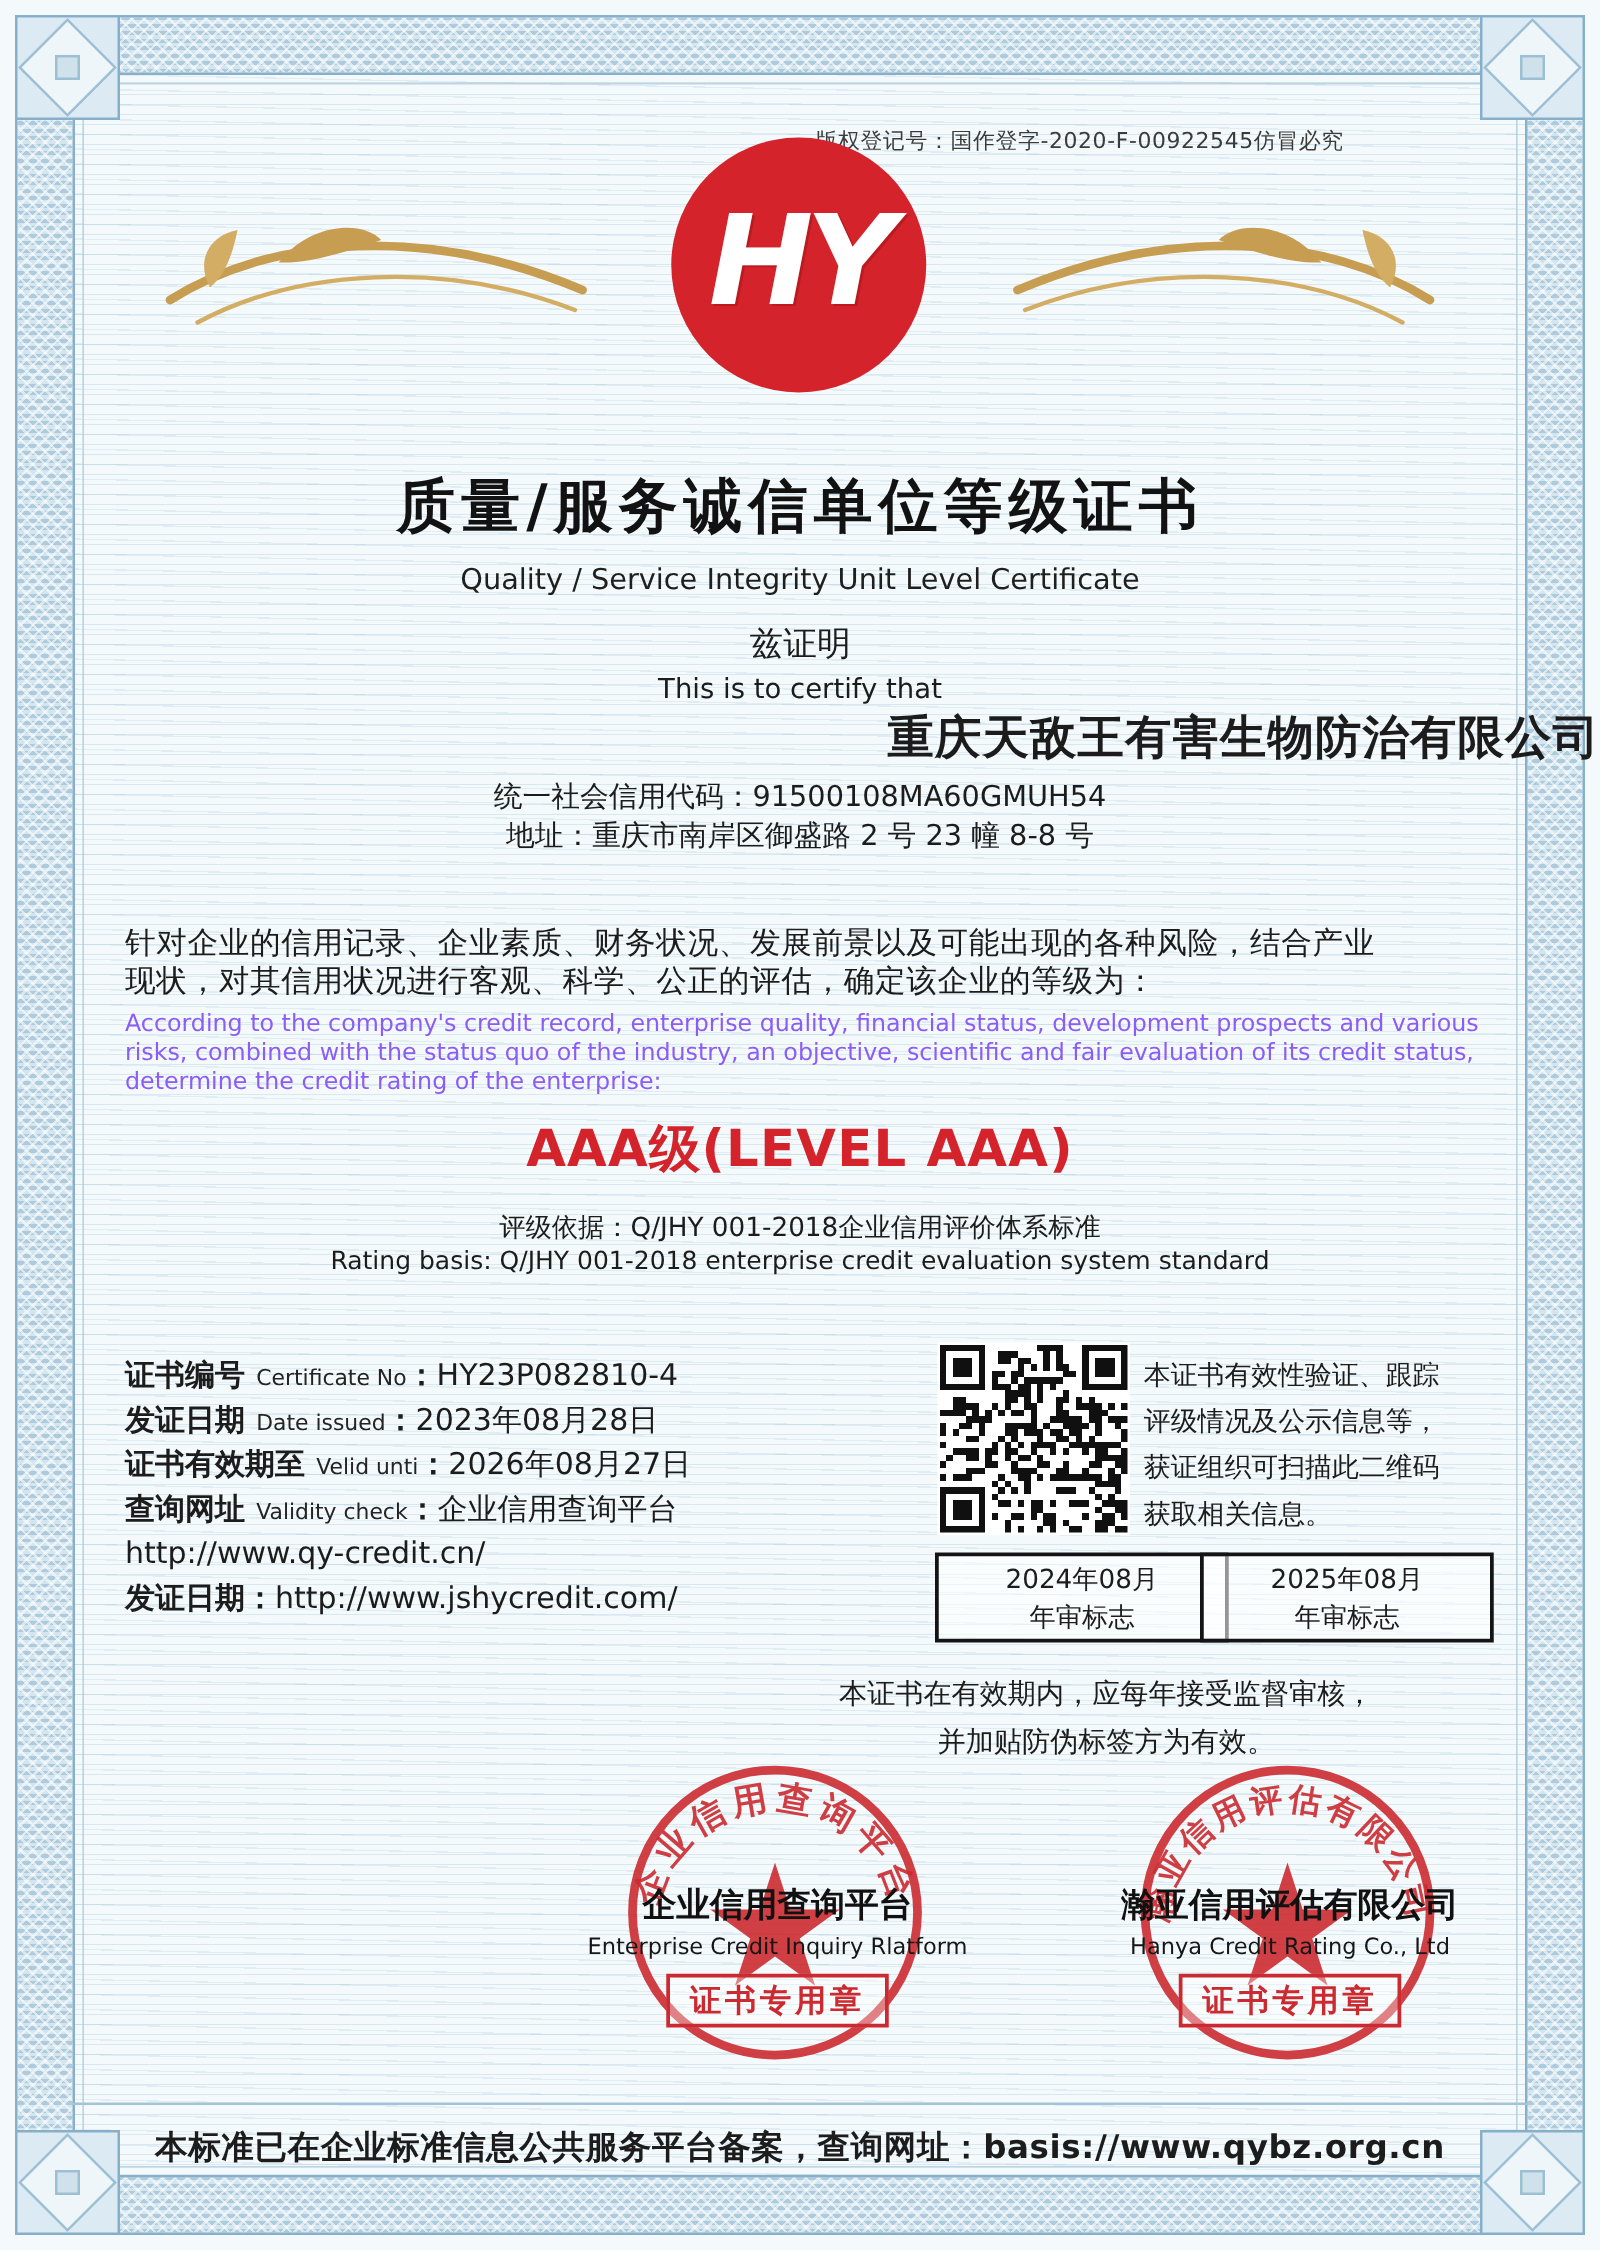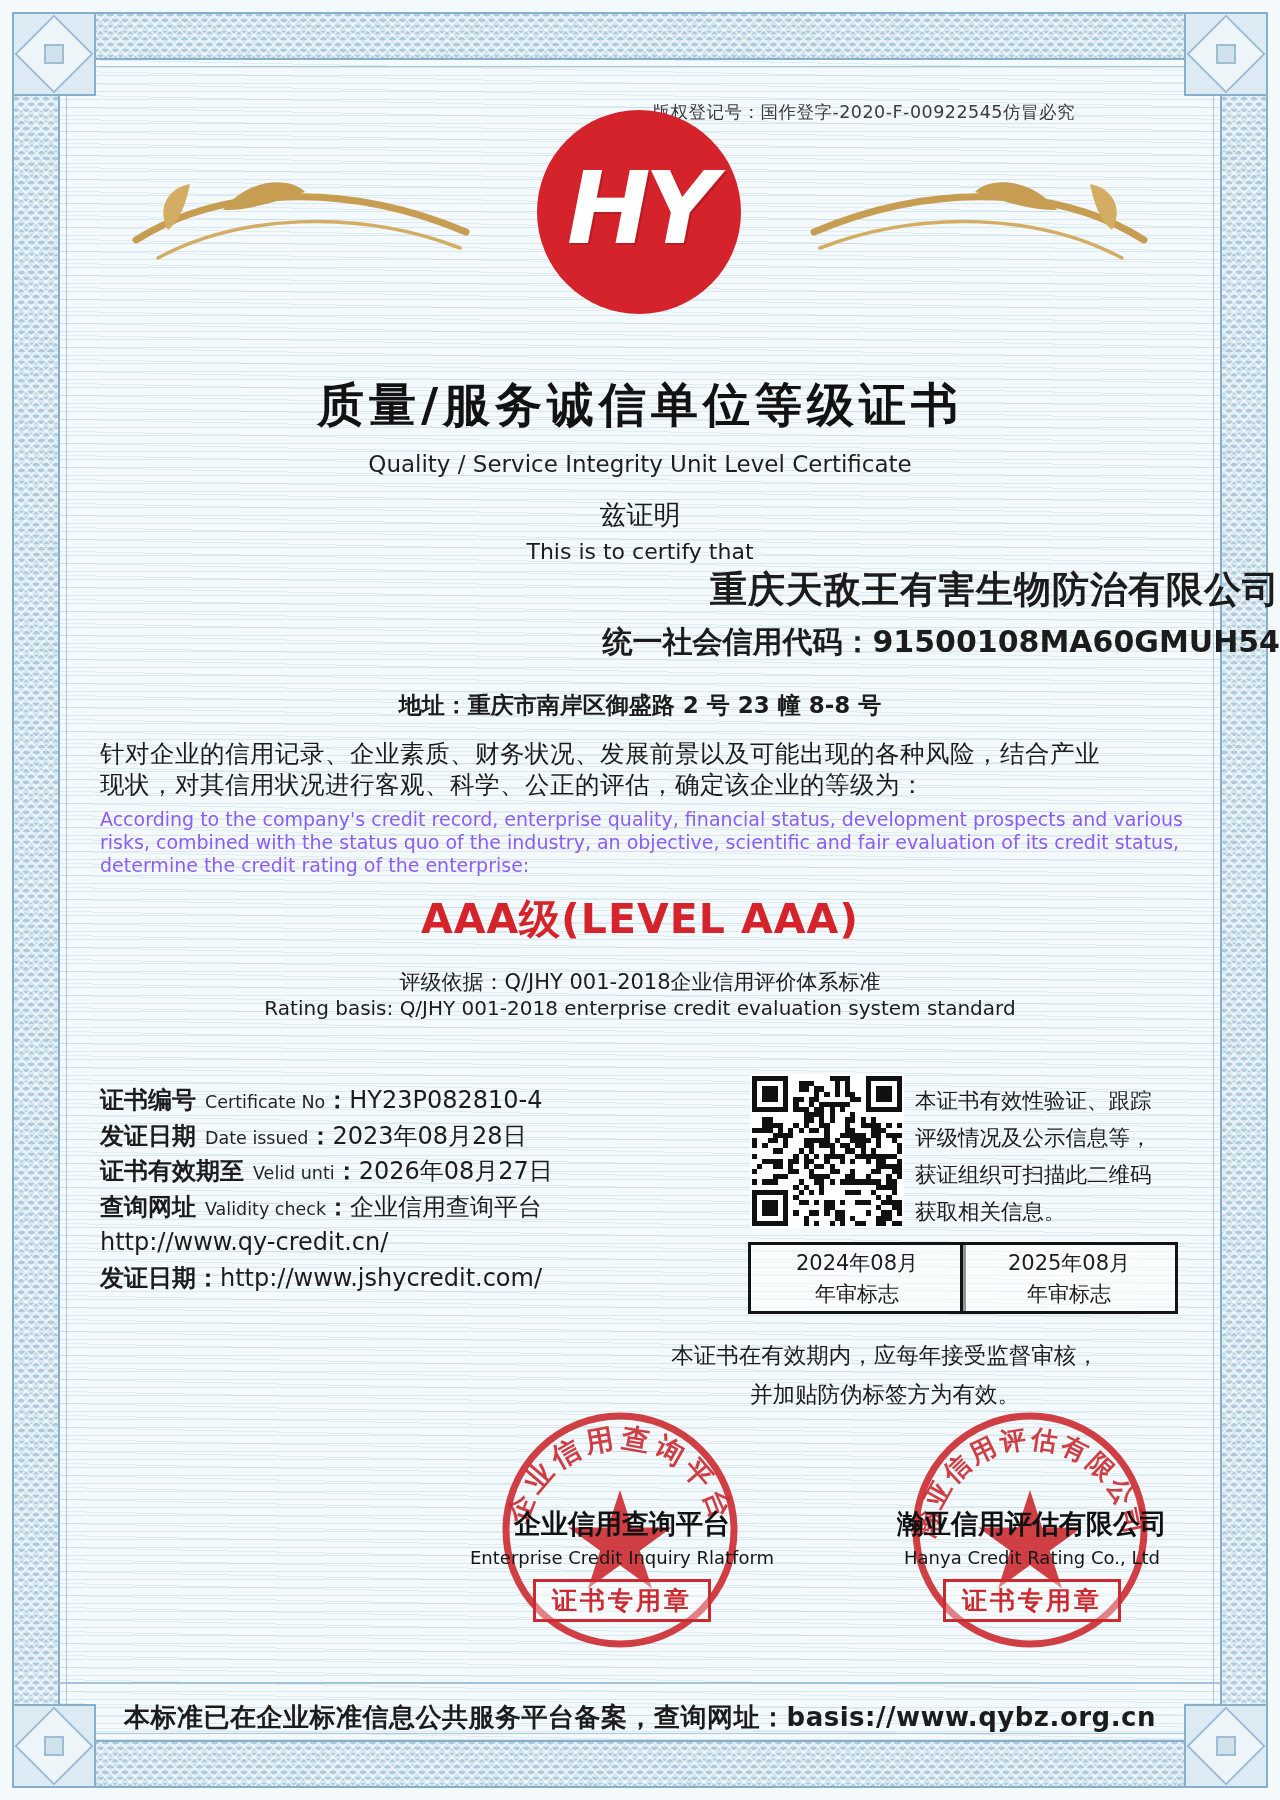--- a/index.html
+++ b/index.html
@@ -38,39 +38,39 @@
   .logo span{color:#fff;font-size:100px;font-weight:800;font-style:italic;letter-spacing:-6px;
         text-shadow:2px 2px 0 rgba(165,20,26,.55);transform:translateY(-4px);}
   .flourish{top:170px;width:345px;height:125px;}
   .fl-left{left:128px;}
   .fl-right{left:807px;transform:scaleX(-1);}
   .title-cn{top:374px;font-size:47px;font-weight:700;letter-spacing:5px;color:#121212;}
   .title-en{top:451px;font-size:23px;font-weight:500;color:#1f1f1f;}
   .certify-cn{top:497px;font-size:27px;font-weight:500;}
   .certify-en{top:539px;font-size:22px;font-weight:500;}
   .company{top:565px;font-size:37px;font-weight:800;letter-spacing:1px;text-align:right;}
-  .credit-code{top:622px;font-size:30px;font-weight:700;text-align:right;}
-  .address{top:653px;font-size:23px;font-weight:700;margin-top:37px;}
+  .credit-code{top:622px;font-size:23px;font-weight:400;}
+  .address{top:653px;font-size:23px;font-weight:400;}
   .statement{left:100px;right:88px;top:739px;}
   .st-cn{font-size:24.5px;line-height:30.5px;font-weight:500;letter-spacing:.5px;}
   .st-en{font-size:19px;line-height:23px;margin-top:8px;font-weight:400;color:#8b5cf6;}
   .level{top:892px;font-size:41px;font-weight:800;color:#d4232b;letter-spacing:1px;}
   .basis-cn{top:968px;font-size:21px;font-weight:500;}
   .basis-en{top:996px;font-size:20px;}
   .details{left:100px;top:1084px;}
   .d-row{line-height:32.5px;white-space:nowrap;}
   .d-cn{font-size:24px;font-weight:600;}
   .d-sep{font-size:24px;font-weight:600;}
   .d-en{font-size:17.5px;font-weight:400;color:#242424;margin-left:9px;}
   .d-en:empty{margin:0;}
   .d-val{font-size:24px;font-weight:500;}
   .qr{left:750px;top:1074px;width:154px;height:154px;background:#fff;padding:2px;box-sizing:border-box;}
   .qr svg{width:100%;height:100%;display:block;}
   .qr-note{left:915px;top:1082px;width:278px;font-size:21.5px;line-height:37px;font-weight:500;}
-  .mark-box{top:1242px;width:218px;height:72px;border:3px solid #141414;background:rgba(255,255,255,.55);
+  .mark-box{top:1242px;width:235px;height:72px;border:3px solid #141414;background:rgba(255,255,255,.55);
     display:flex;flex-direction:column;align-items:center;justify-content:center;gap:3px;
     font-size:21px;font-weight:500;box-sizing:border-box;}
   .m1{left:748px;} .m2{left:960px;}
   .validity{left:618px;top:1336px;width:534px;text-align:center;font-size:22.5px;line-height:39px;font-weight:500;}
   .seal{top:1404px;width:252px;height:252px;z-index:2;}
   .seal-left{left:494px;} .seal-right{left:904px;}
   .org{top:1506px;width:430px;text-align:center;z-index:3;}
   .org-left{left:407px;} .org-right{left:817px;}
   .org-cn{font-size:27px;font-weight:700;color:#111;}
   .org-en{font-size:18px;font-weight:500;margin-top:5px;color:#161616;}

